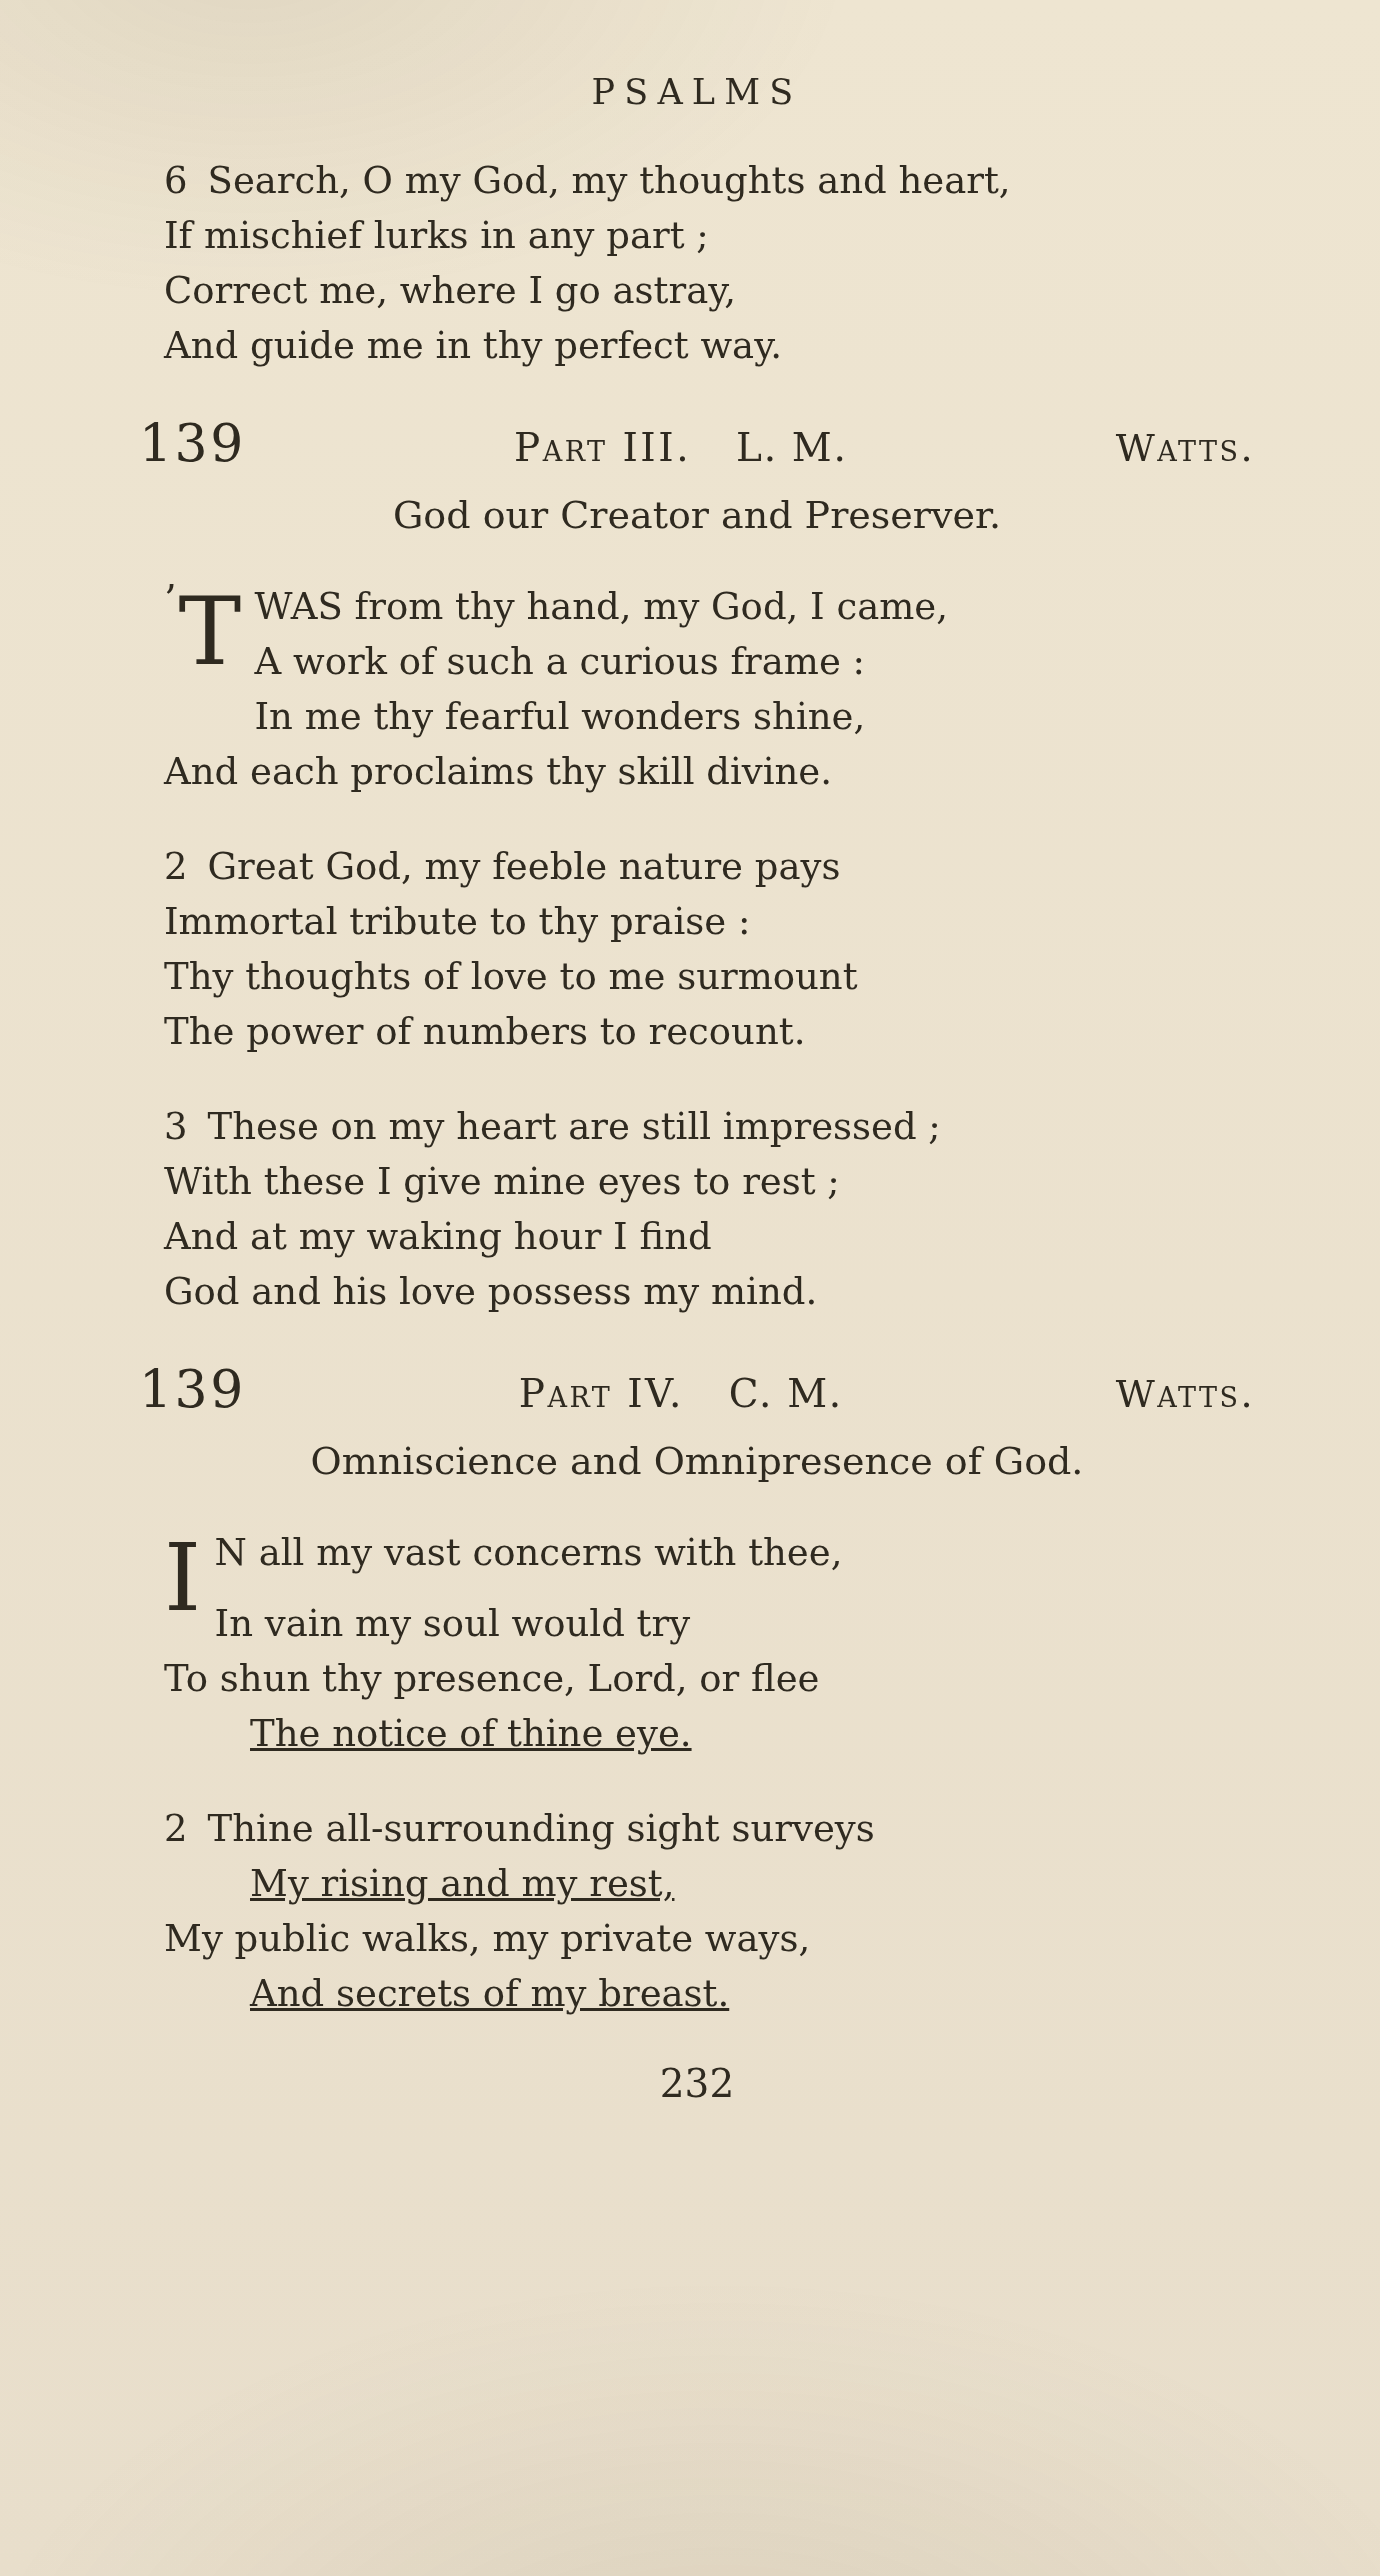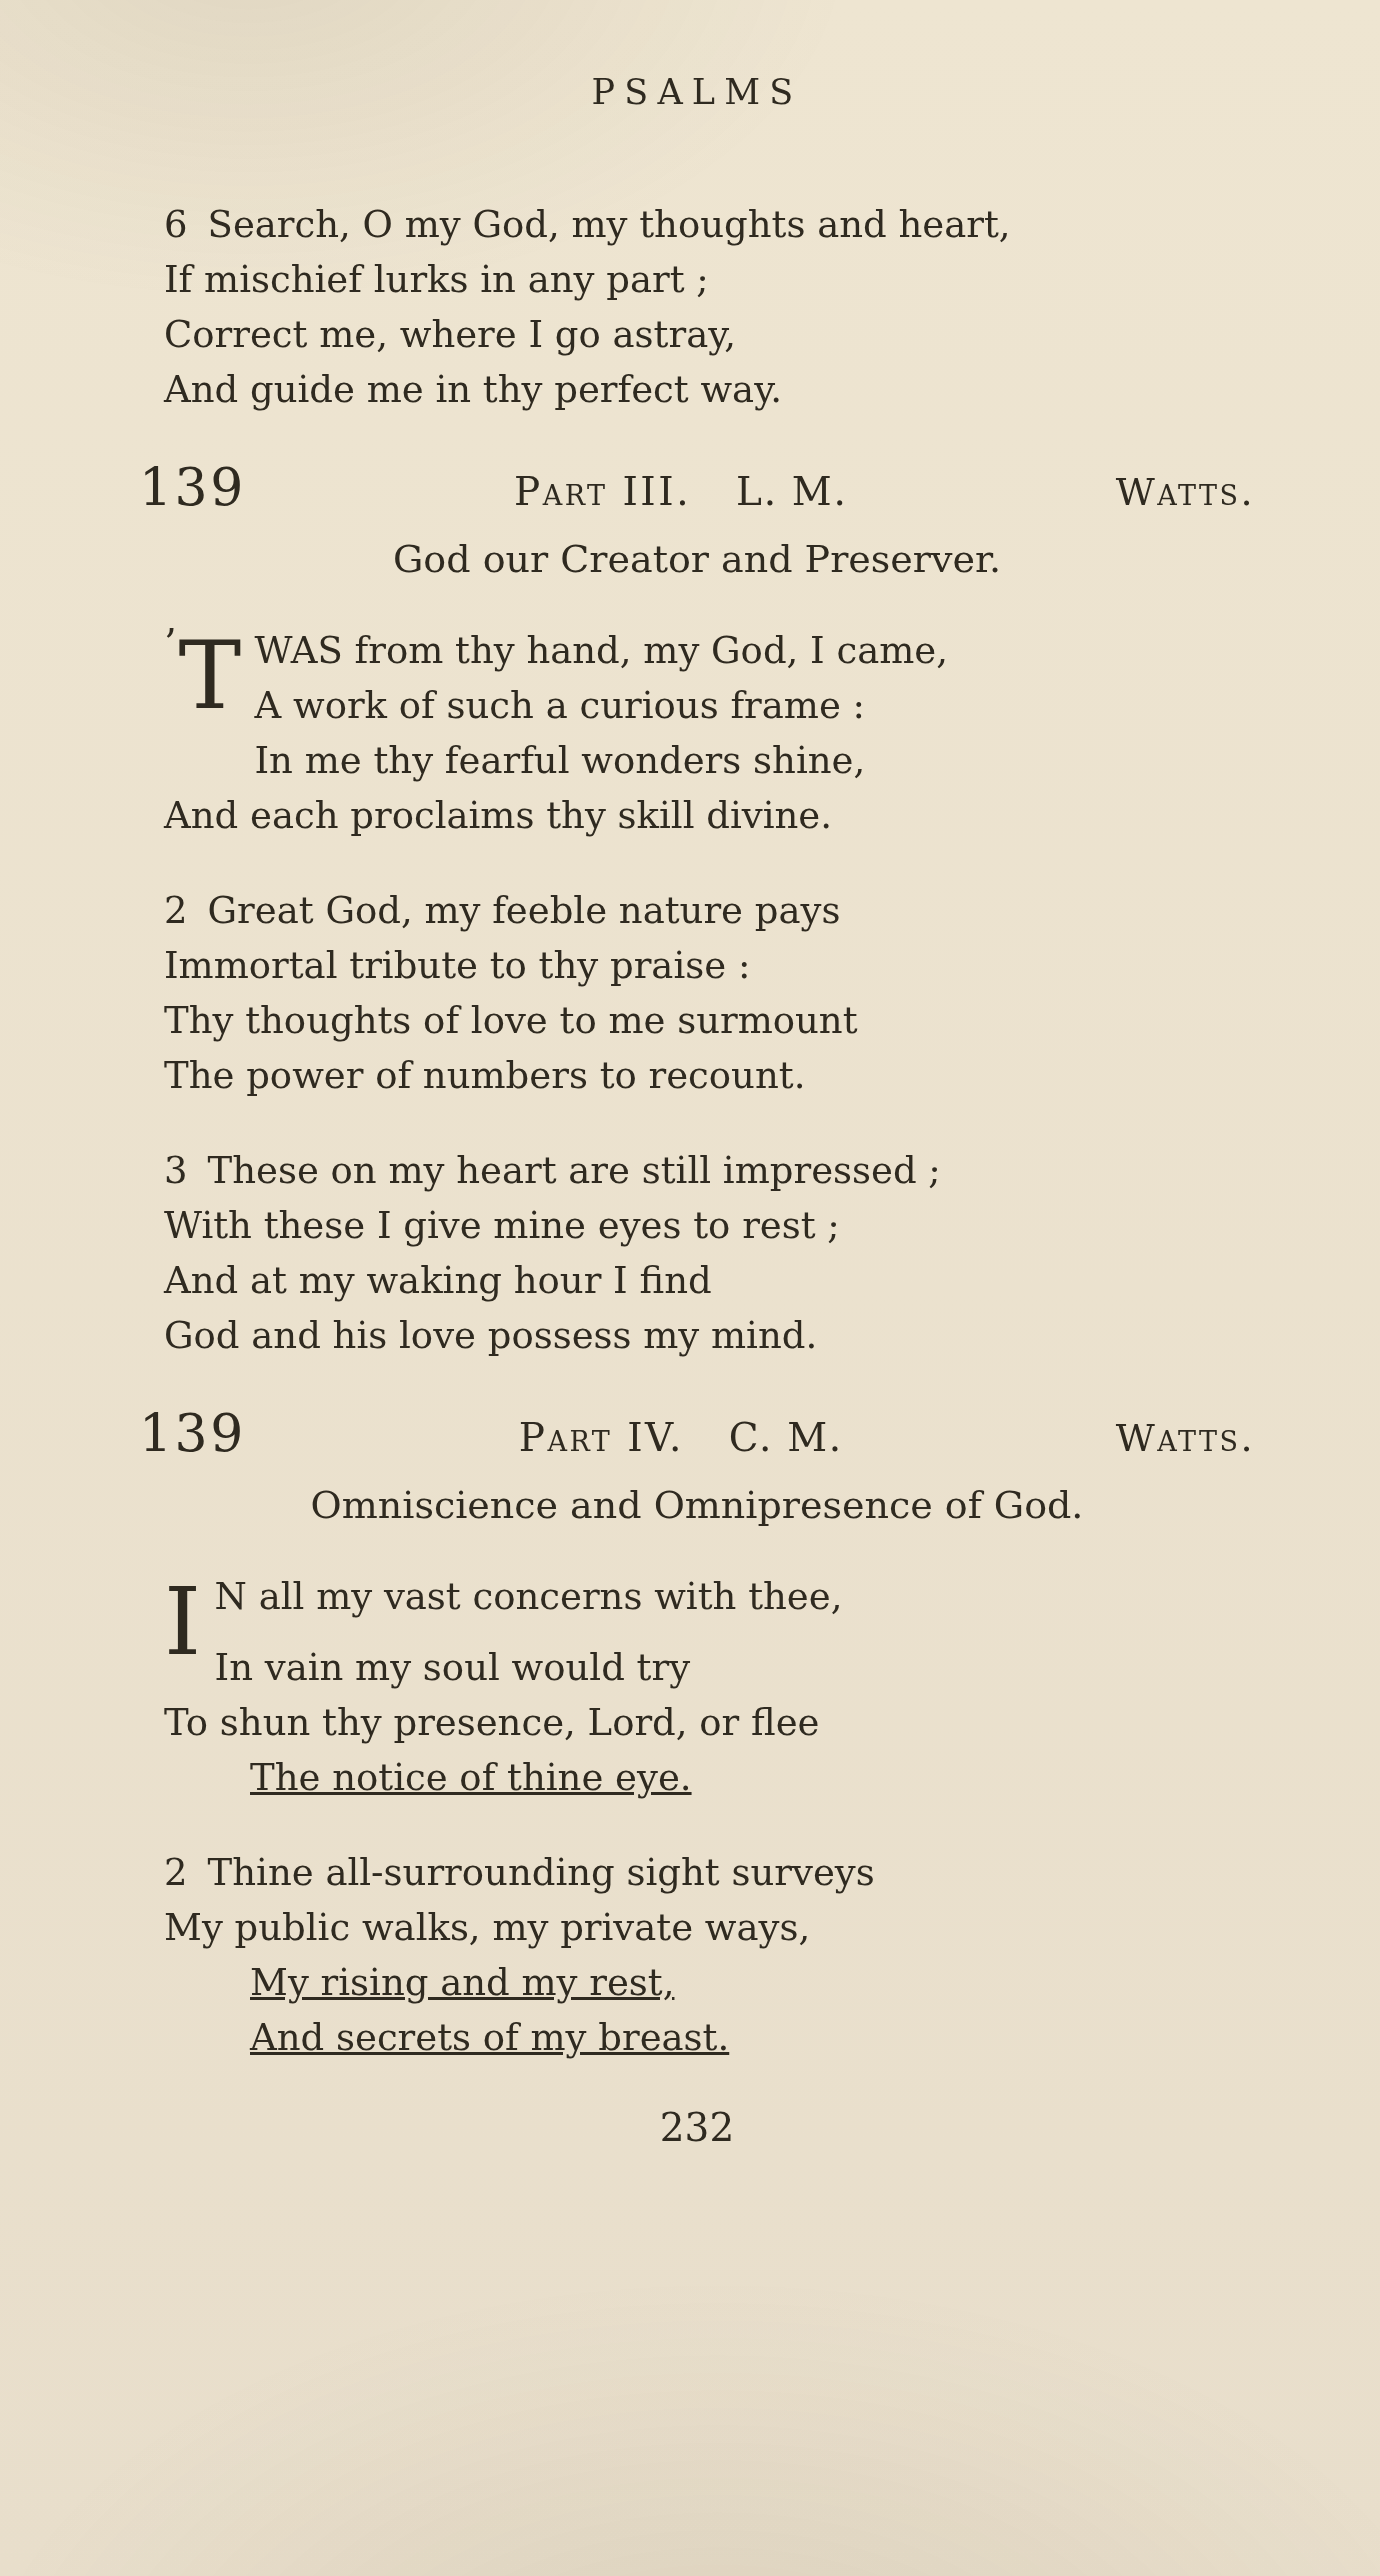--- a/index.html
+++ b/index.html
@@ -16,21 +16,21 @@
       radial-gradient(1260px 756px at 52% 106%, rgba(110,92,60,0.10), rgba(110,92,60,0) 60%),
       linear-gradient(#eee5d1, #e8decb);
   }
   .page { padding: 71px 126px 0 139px; }
 
   .book-header {
     text-align: center;
     font-size: 35px;
     line-height: 42px;
     letter-spacing: 9.2px;
-    margin-bottom: 84px;
+    margin-bottom: 40px;
   }
 
   .stanza {
     font-size: 37px;
     line-height: 55px;
     margin: 0 0 40px 25px;
   }
   .line { min-height: 55px; }
   .verse-num { display: inline-block; margin-right: 20px; }
   .indent { padding-left: 86px; text-decoration: underline; }        
@@ -162,22 +162,22 @@
       <div class="line"><span>N all my vast concerns with thee,</span></div>
       <div class="line indent-cap2"><span>In vain my soul would try</span></div>
       <div class="line"><span>To shun thy presence, Lord, or flee</span></div>
       <div class="line indent"><span>The notice of thine eye.</span></div>
     </div>
 
     <div class="stanza">
       <div class="line">
         <span class="verse-num">2</span><span>Thine all-surrounding sight surveys</span>
       </div>
+      <div class="line indent"><span>My rising and my rest,</span></div>
       <div class="line"><span>My public walks, my private ways,</span></div>
-      <div class="line indent"><span>My rising and my rest,</span></div>
       <div class="line indent"><span>And secrets of my breast.</span></div>
     </div>
 
   </div>
 
   <div class="page-number">232</div>
 
 </div>
 
 

